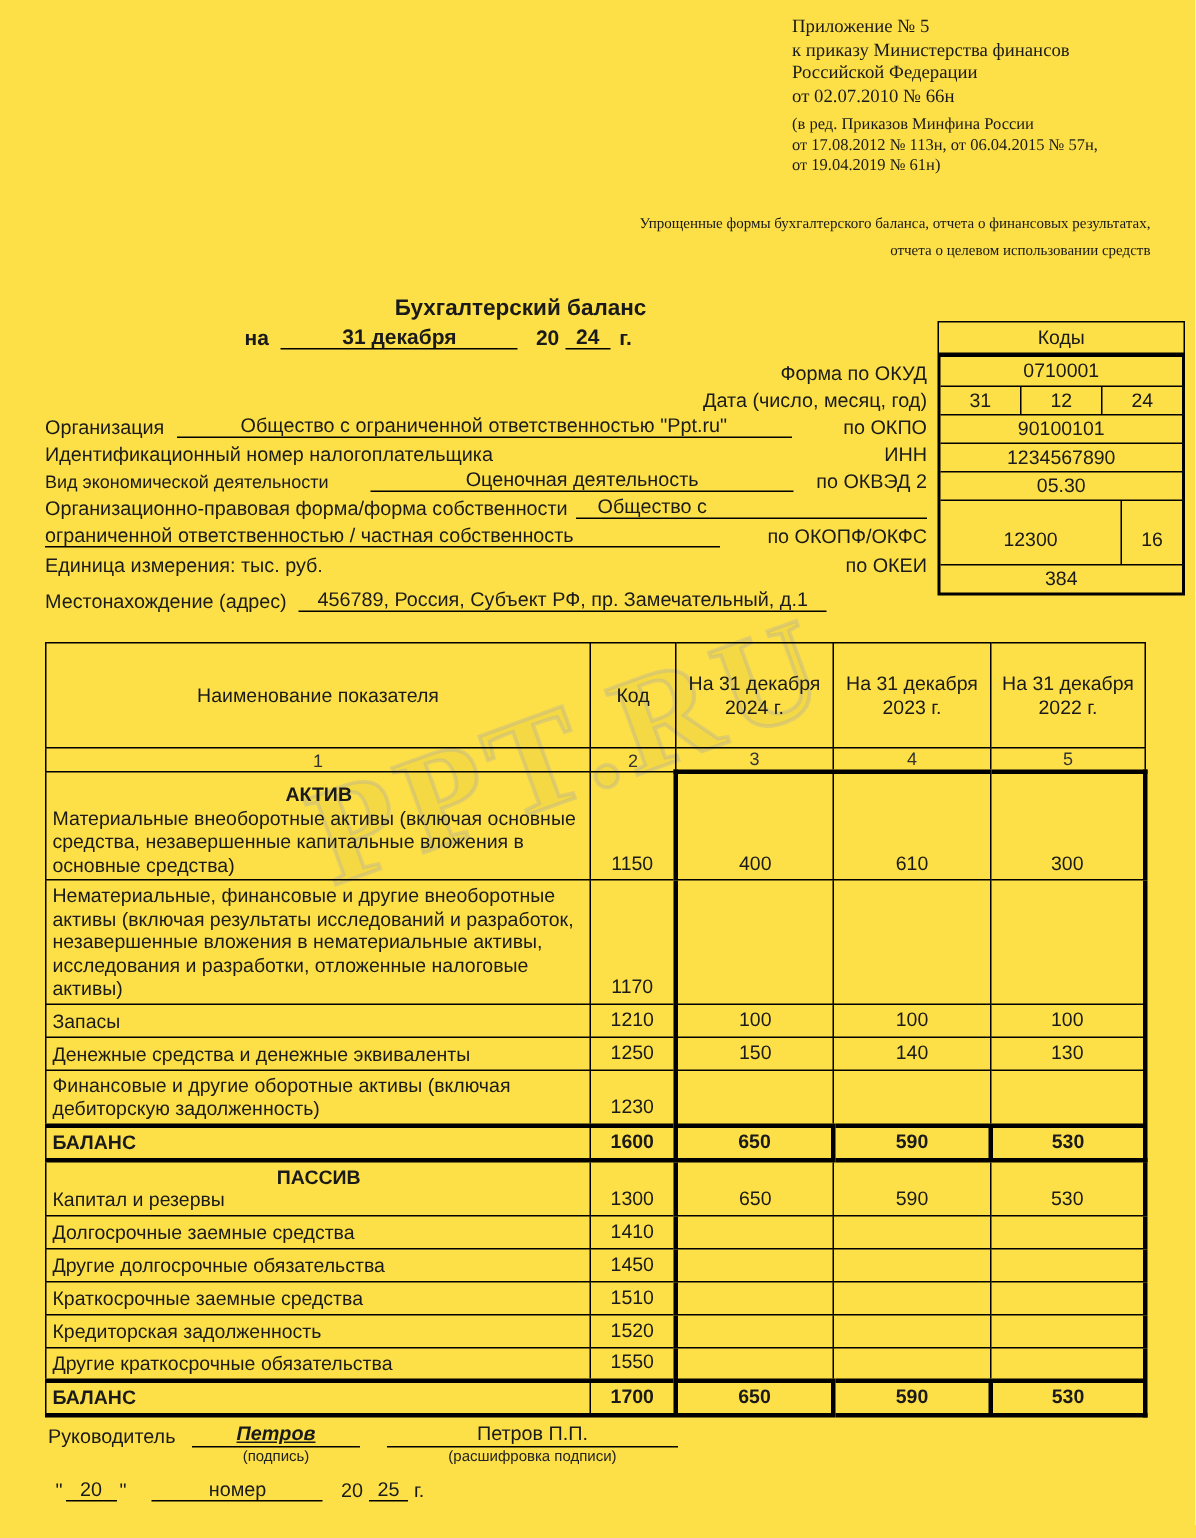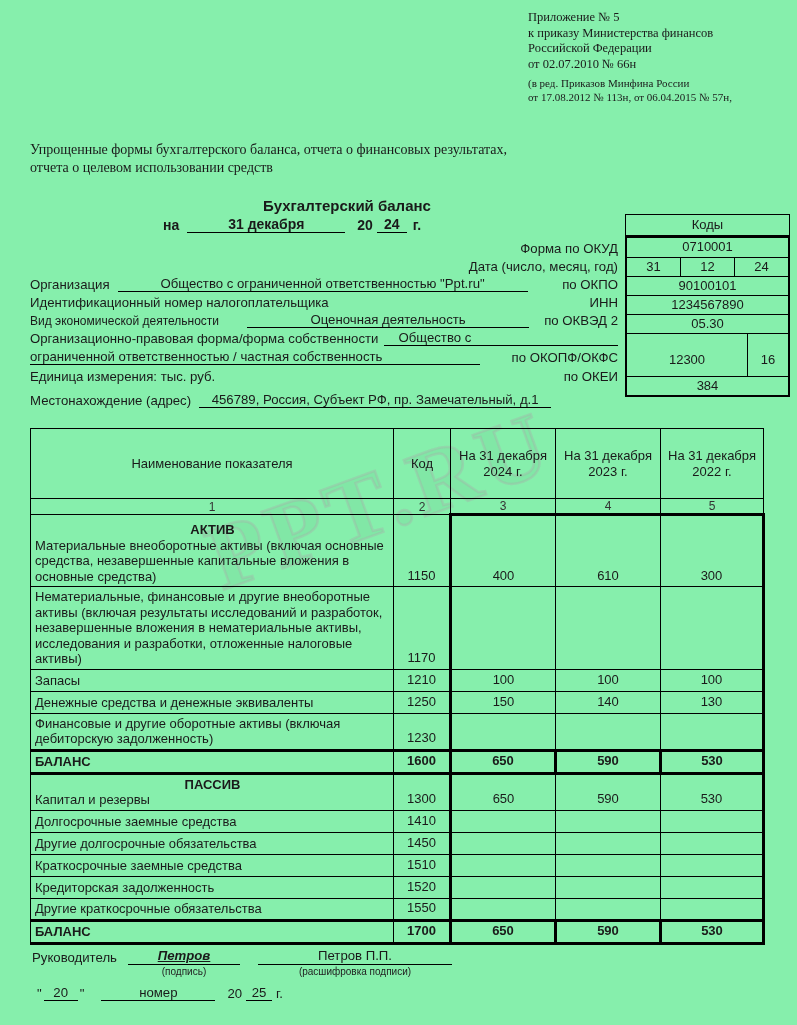--- a/index.html
+++ b/index.html
@@ -1,27 +1,27 @@
 <!DOCTYPE html>
 <html><head>
 <meta charset="utf-8">
 <style>
   * { margin:0; padding:0; box-sizing:border-box; }
   html,body { background:#ffffff; }
   .page {
-    position:relative; width:797px; height:1025px; background:#86efac;
+    position:relative; width:797px; height:1025px; background:#fde047;
     font-family:"Liberation Sans", sans-serif; color:#1a1a1a; overflow:hidden;padding-left:33px;
   }
   
   .legal { position:absolute; left:528px; top:10px; width:262px;
     font-family:"Liberation Serif", serif; font-size:12.5px; line-height:15.5px; }
   .legal .amend { margin-top:5px; font-size:11px; line-height:13.5px; }
   
-  .subtitle { position:absolute; left:30px; right:30px; top:141px; text-align:left;
-    font-family:"Liberation Serif", serif; font-size:14px; line-height:18px; }
+  .subtitle { position:absolute; left:30px; right:30px; top:141px; text-align:right;
+    font-family:"Liberation Serif", serif; font-size:10px; line-height:18px; }
   
   .form-title { position:absolute; left:47px; top:197px; width:600px; text-align:center;
     font-size:15px; font-weight:bold; }
   .form-date { position:absolute; left:163px; top:216px; font-size:14px; font-weight:bold;
     display:flex; align-items:flex-end; }
   .u { border-bottom:1.5px solid #000; text-align:center; display:inline-block; }
   .form-date .d1 { width:158px; margin-left:8px; }
   .form-date .d2 { width:30px; margin:0 6px 0 4px; }
   .form-date .pre2 { margin-left:12px; }
   
@@ -89,20 +89,21 @@
 <div class="page">
 
   <div class="legal">
     <div>Приложение № 5</div>
     <div>к приказу Министерства финансов</div>
     <div>Российской Федерации</div>
     <div>от 02.07.2010 № 66н</div>
     <div class="amend">
       <div>(в ред. Приказов Минфина России</div>
       <div>от 17.08.2012 № 113н, от 06.04.2015 № 57н,</div>
+      <div>от 19.04.2019 № 61н)</div>
     </div>
   </div>
 
   <div class="subtitle">
     <div>Упрощенные формы бухгалтерского баланса, отчета о финансовых результатах,</div>
     <div>отчета о целевом использовании средств</div>
   </div>
 
   <div class="form-title">Бухгалтерский баланс</div>
   <div class="form-date">

